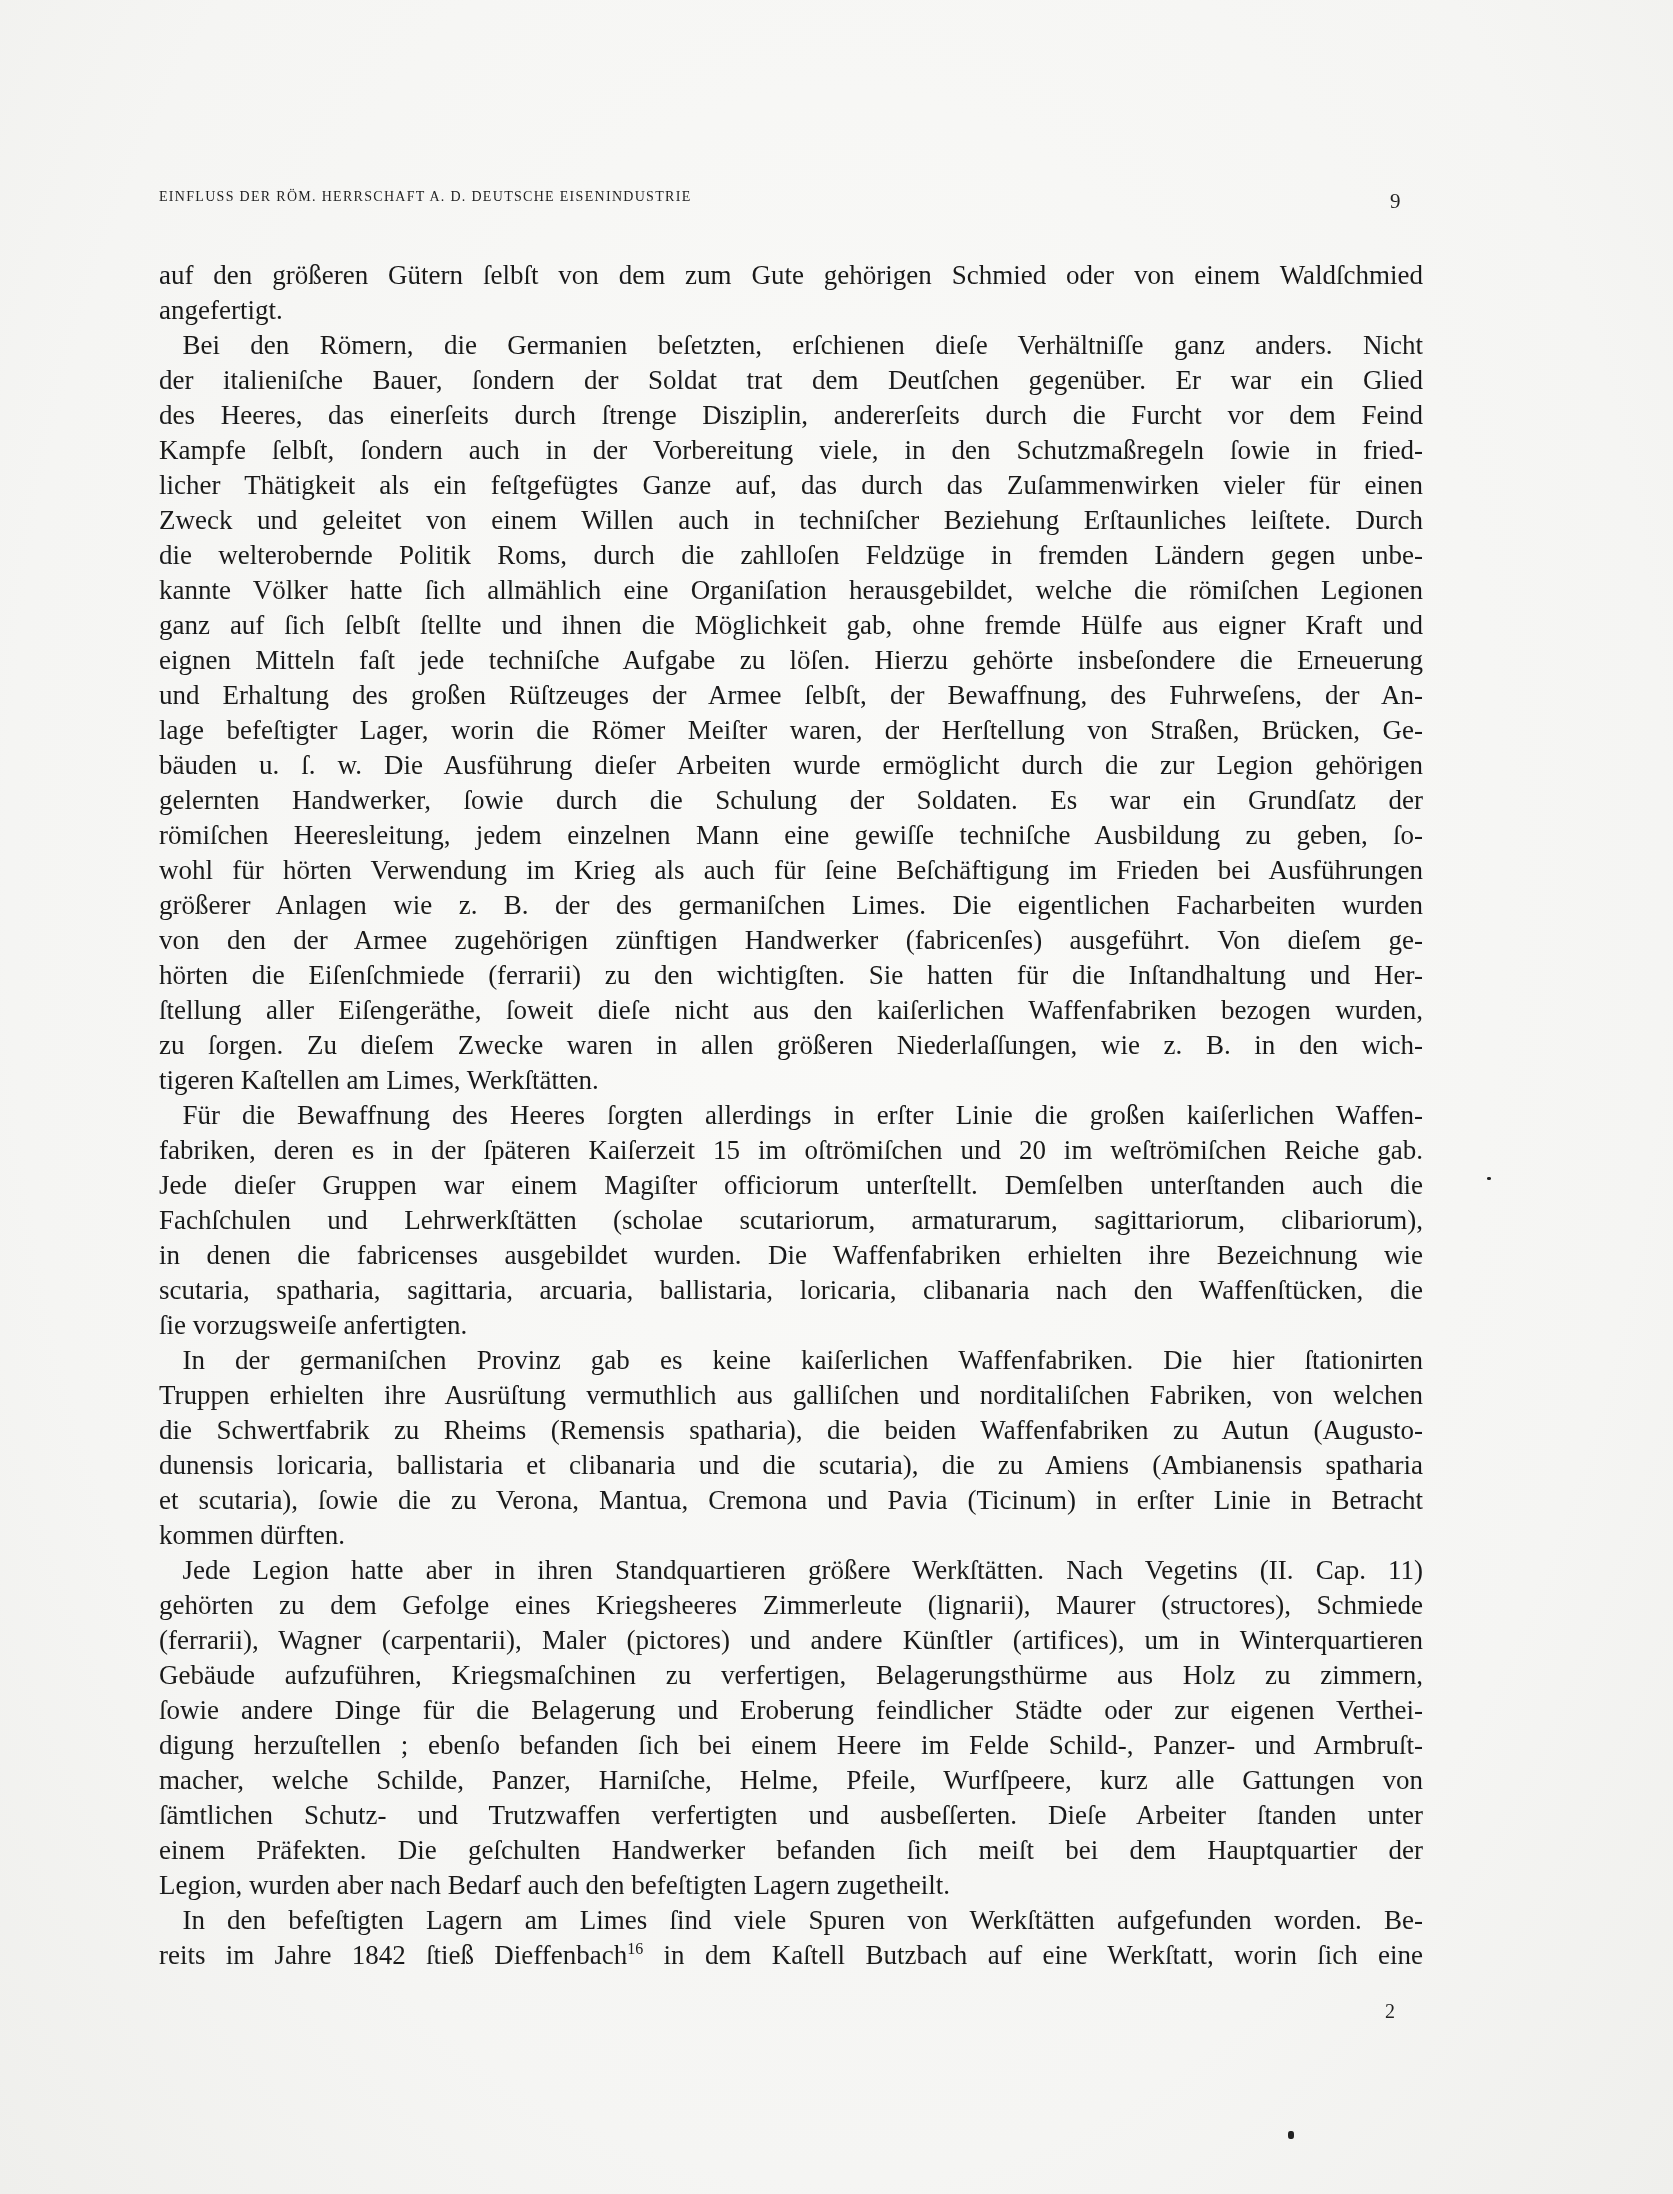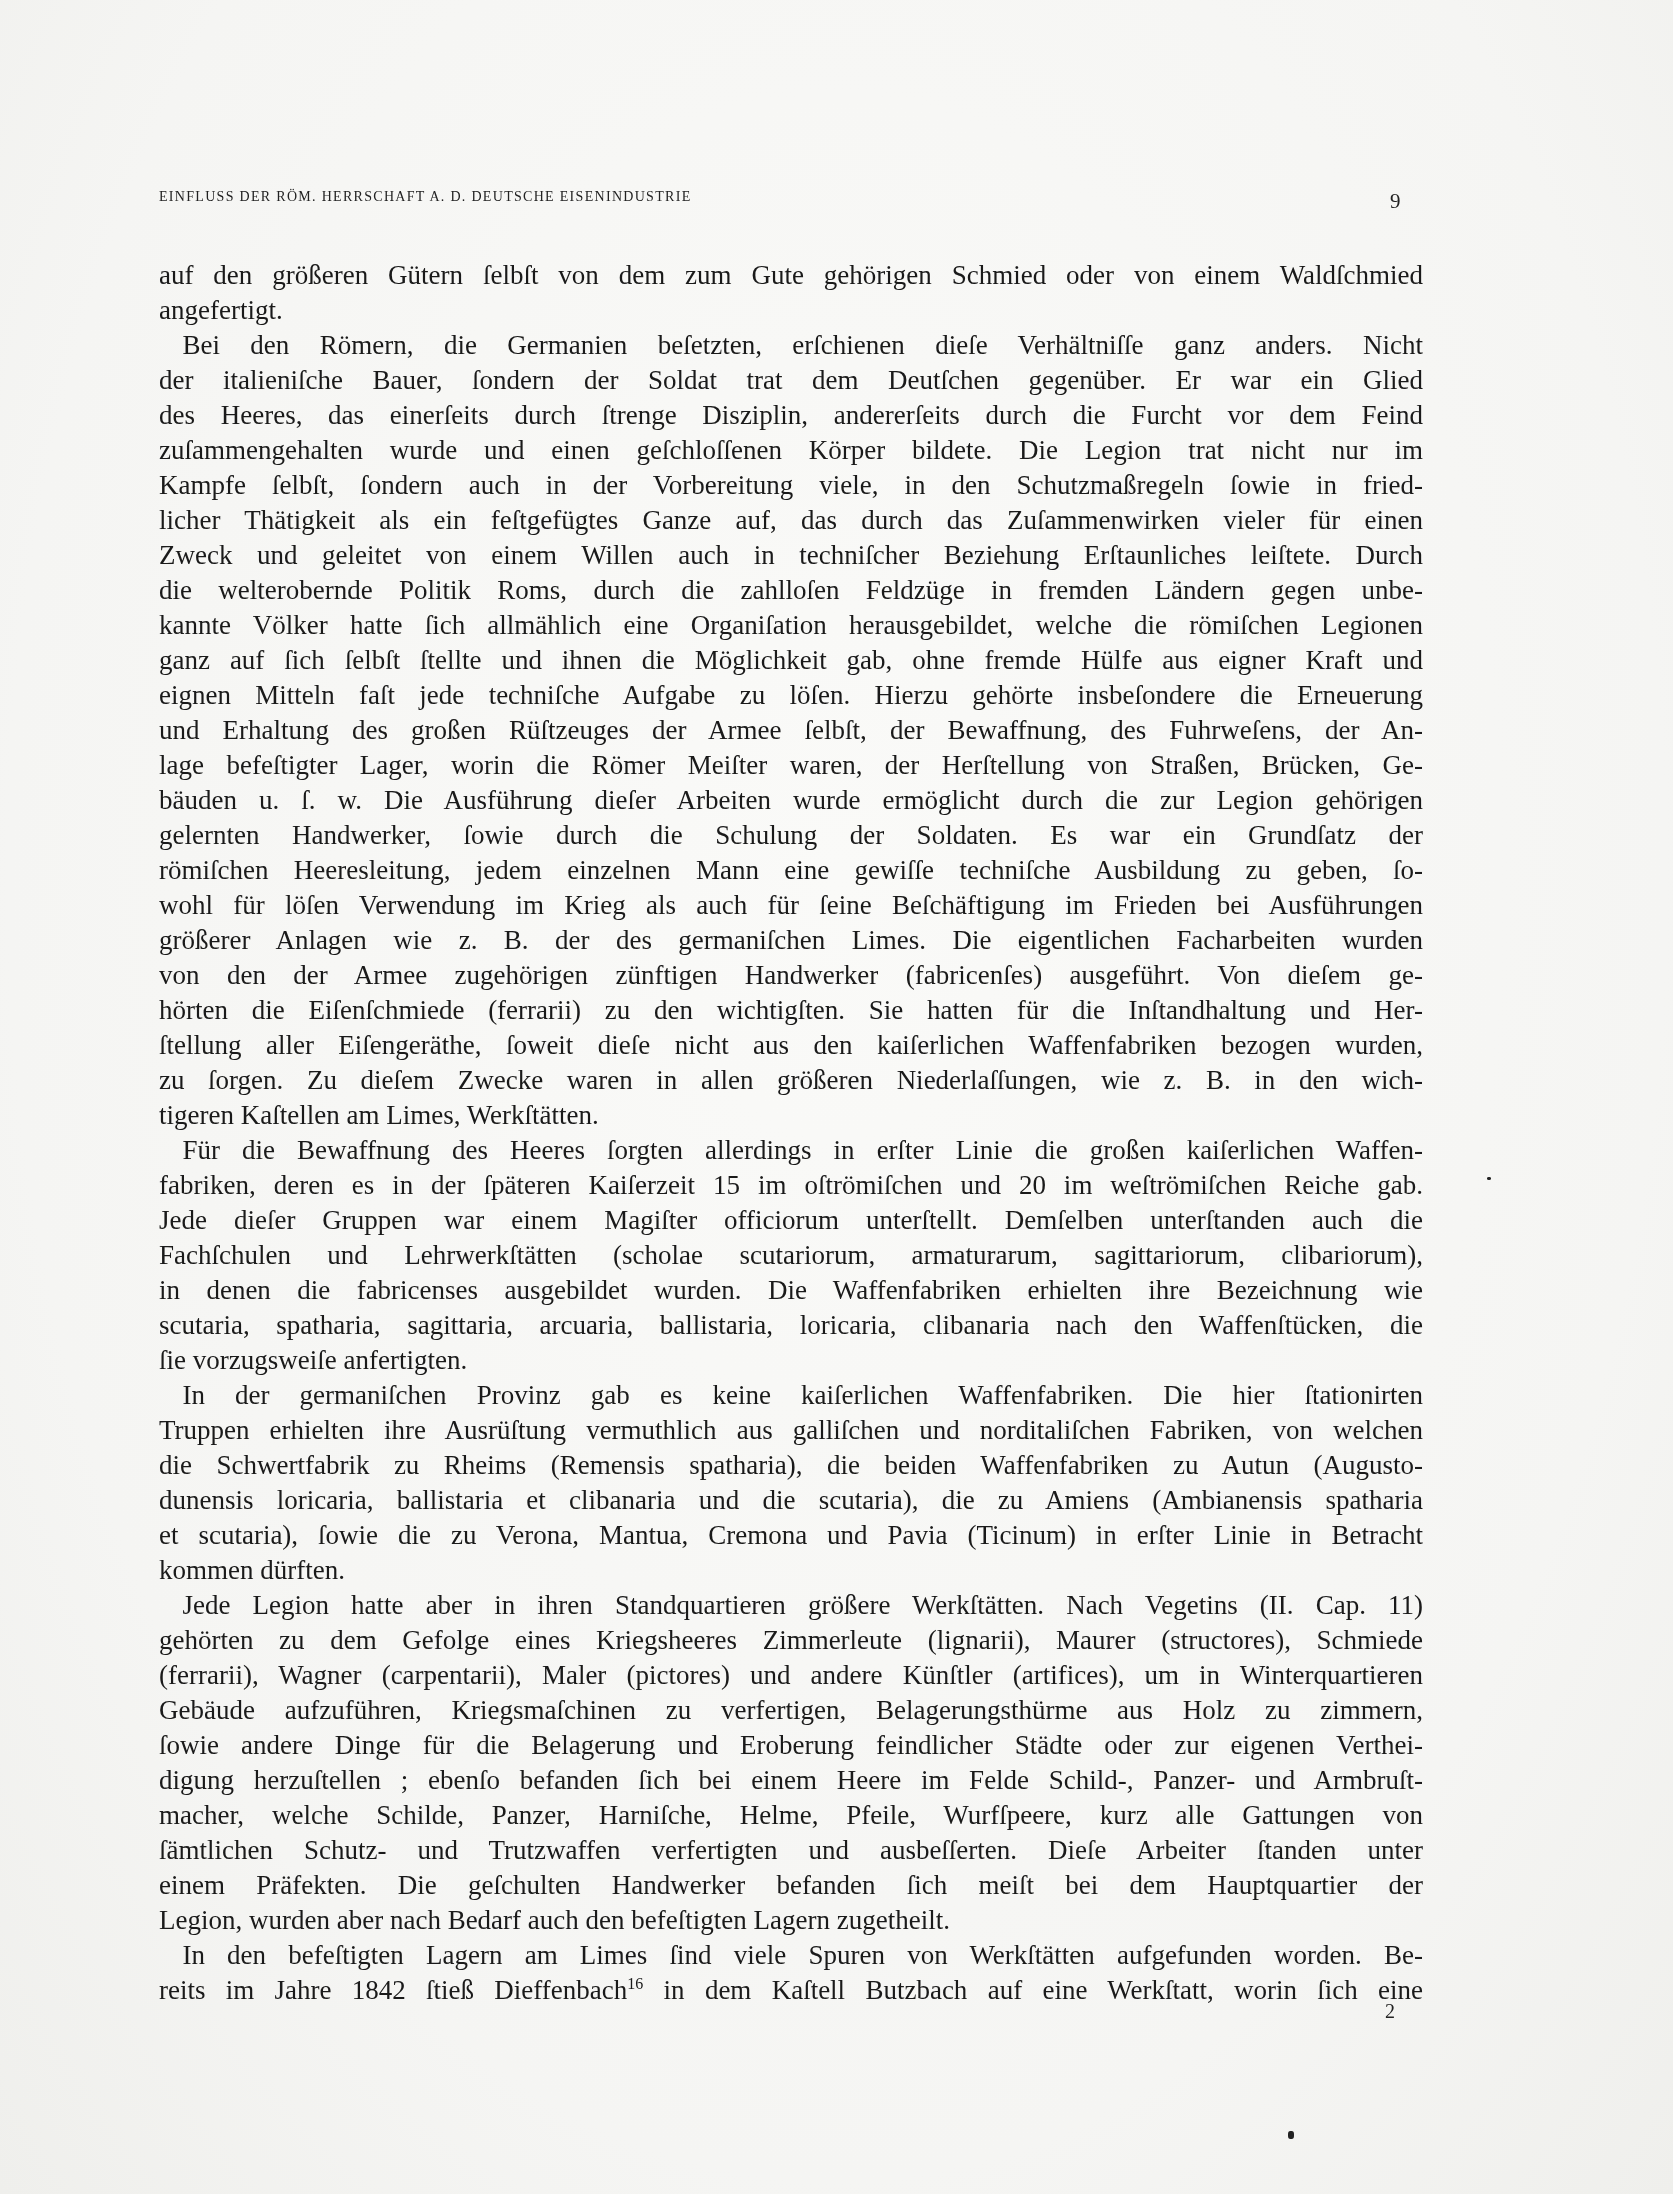--- a/index.html
+++ b/index.html
@@ -100,34 +100,33 @@
 
   <div class="body-text" id="body-text">
       <div class="paragraph">
         <span class="line">auf den größeren Gütern ſelbſt von dem zum Gute gehörigen Schmied oder von einem Waldſchmied</span>
         <span class="line last">angefertigt.</span>
       </div>
       <div class="paragraph">
         <span class="line indent">Bei den Römern, die Germanien beſetzten, erſchienen dieſe Verhältniſſe ganz anders. Nicht</span>
         <span class="line">der italieniſche Bauer, ſondern der Soldat trat dem Deutſchen gegenüber. Er war ein Glied</span>
         <span class="line">des Heeres, das einerſeits durch ſtrenge Disziplin, andererſeits durch die Furcht vor dem Feind</span>
-        <span class="line">zuſammengehalten wurde und einen geſchloſſenen Körper bildete. Die Legion trat nicht nur im</span>
         <span class="line">Kampfe ſelbſt, ſondern auch in der Vorbereitung viele, in den Schutzmaßregeln ſowie in fried-</span>
         <span class="line">licher Thätigkeit als ein feſtgefügtes Ganze auf, das durch das Zuſammenwirken vieler für einen</span>
         <span class="line">Zweck und geleitet von einem Willen auch in techniſcher Beziehung Erſtaunliches leiſtete. Durch</span>
         <span class="line">die welterobernde Politik Roms, durch die zahlloſen Feldzüge in fremden Ländern gegen unbe-</span>
         <span class="line">kannte Völker hatte ſich allmählich eine Organiſation herausgebildet, welche die römiſchen Legionen</span>
         <span class="line">ganz auf ſich ſelbſt ſtellte und ihnen die Möglichkeit gab, ohne fremde Hülfe aus eigner Kraft und</span>
         <span class="line">eignen Mitteln faſt jede techniſche Aufgabe zu löſen. Hierzu gehörte insbeſondere die Erneuerung</span>
         <span class="line">und Erhaltung des großen Rüſtzeuges der Armee ſelbſt, der Bewaffnung, des Fuhrweſens, der An-</span>
         <span class="line">lage befeſtigter Lager, worin die Römer Meiſter waren, der Herſtellung von Straßen, Brücken, Ge-</span>
         <span class="line">bäuden u. ſ. w. Die Ausführung dieſer Arbeiten wurde ermöglicht durch die zur Legion gehörigen</span>
         <span class="line">gelernten Handwerker, ſowie durch die Schulung der Soldaten. Es war ein Grundſatz der</span>
         <span class="line">römiſchen Heeresleitung, jedem einzelnen Mann eine gewiſſe techniſche Ausbildung zu geben, ſo-</span>
-        <span class="line">wohl für löſen Verwendung im Krieg als auch für ſeine Beſchäftigung im Frieden bei Ausführungen</span>
+        <span class="line">wohl für hörten Verwendung im Krieg als auch für ſeine Beſchäftigung im Frieden bei Ausführungen</span>
         <span class="line">größerer Anlagen wie z. B. der des germaniſchen Limes. Die eigentlichen Facharbeiten wurden</span>
         <span class="line">von den der Armee zugehörigen zünftigen Handwerker (fabricenſes) ausgeführt. Von dieſem ge-</span>
         <span class="line">hörten die Eiſenſchmiede (ferrarii) zu den wichtigſten. Sie hatten für die Inſtandhaltung und Her-</span>
         <span class="line">ſtellung aller Eiſengeräthe, ſoweit dieſe nicht aus den kaiſerlichen Waffenfabriken bezogen wurden,</span>
         <span class="line">zu ſorgen. Zu dieſem Zwecke waren in allen größeren Niederlaſſungen, wie z. B. in den wich-</span>
         <span class="line last">tigeren Kaſtellen am Limes, Werkſtätten.</span>
       </div>
       <div class="paragraph">
         <span class="line indent">Für die Bewaffnung des Heeres ſorgten allerdings in erſter Linie die großen kaiſerlichen Waffen-</span>
         <span class="line">fabriken, deren es in der ſpäteren Kaiſerzeit 15 im oſtrömiſchen und 20 im weſtrömiſchen Reiche gab.</span>

